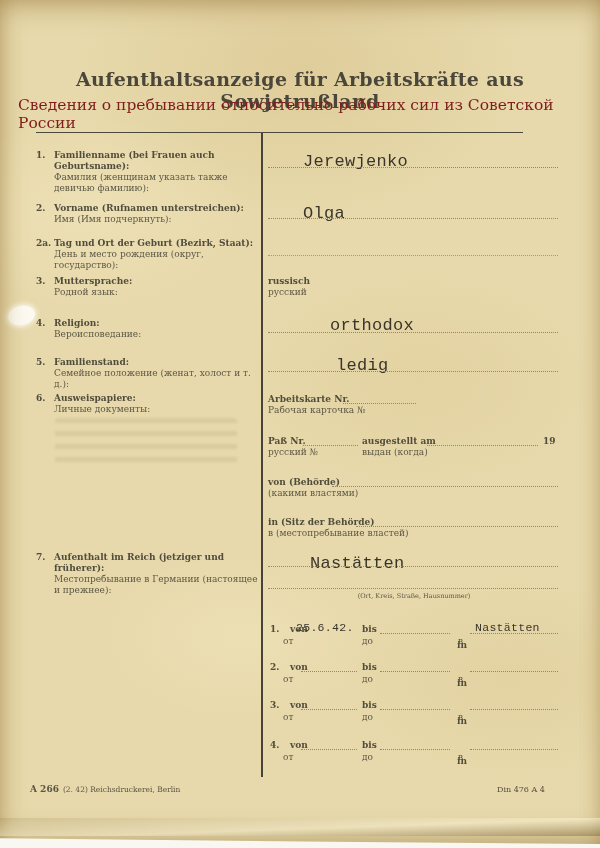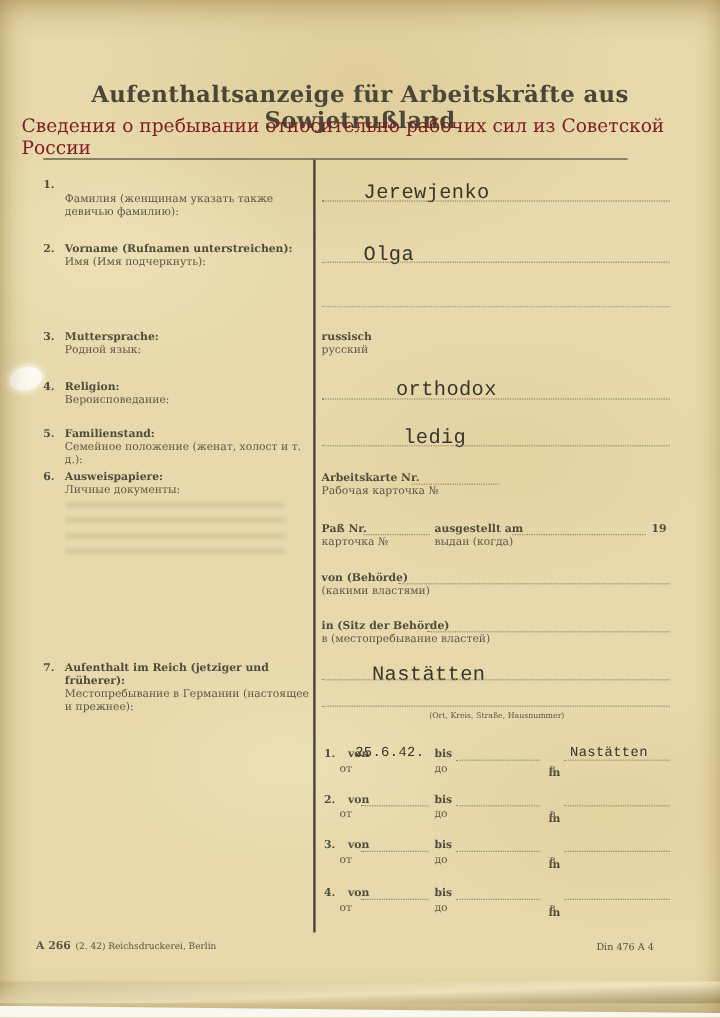--- a/index.html
+++ b/index.html
@@ -72,27 +72,32 @@
   <div class="ghost"></div>
   <div class="hole"></div>
 
   <h1 class="title-de">Aufenthaltsanzeige für Arbeitskräfte aus Sowjetrußland</h1>
   <div class="title-ru">Сведения о пребывании относительно рабочих сил из Советской России</div>
   <div class="hrule"></div>
   <div class="vrule"></div>
 
   <div class="field" style="top:150px">
     <span class="num">1.</span>
-    <span><br>
+    <span><span class="t-de">Familienname (bei Frauen auch Geburtsname):</span><br>
           <span class="t-ru">Фамилия (женщинам указать также девичью фамилию):</span></span>
   </div>
   <div class="field" style="top:203px">
     <span class="num">2.</span>
     <span><span class="t-de">Vorname (Rufnamen unterstreichen):</span><br>
           <span class="t-ru">Имя (Имя подчеркнуть):</span></span>
+  </div>
+  <div class="field" style="top:238px">
+    <span class="num">2a.</span>
+    <span><span class="t-de">Tag und Ort der Geburt (Bezirk, Staat):</span><br>
+          <span class="t-ru">День и место рождения (округ, государство):</span></span>
   </div>
   <div class="field" style="top:276px">
     <span class="num">3.</span>
     <span><span class="t-de">Muttersprache:</span><br>
           <span class="t-ru">Родной язык:</span></span>
   </div>
   <div class="field" style="top:318px">
     <span class="num">4.</span>
     <span><span class="t-de">Religion:</span><br>
           <span class="t-ru">Вероисповедание:</span></span>
@@ -132,21 +137,21 @@
 
   <span class="pp t-de" style="left:268px;top:394px">Arbeitskarte Nr.</span>
   <div class="dot" style="left:343px;top:403px;width:73px"></div>
   <span class="pp t-ru" style="left:268px;top:405px">Рабочая карточка №</span>
 
   <span class="pp t-de" style="left:268px;top:436px">Paß Nr.</span>
   <div class="dot" style="left:303px;top:445px;width:55px"></div>
   <span class="pp t-de" style="left:362px;top:436px">ausgestellt am</span>
   <div class="dot" style="left:427px;top:445px;width:111px"></div>
   <span class="pp t-de" style="left:543px;top:436px">19</span>
-  <span class="pp t-ru" style="left:268px;top:447px">карточка №</span>
+  <span class="pp t-ru" style="left:268px;top:447px">русский №</span>
   <span class="pp t-ru" style="left:362px;top:447px">выдан (когда)</span>
 
   <span class="pp t-de" style="left:268px;top:477px">von (Behörde)</span>
   <div class="dot" style="left:332px;top:486px;width:226px"></div>
   <span class="pp t-ru" style="left:268px;top:488px">(какими властями)</span>
 
   <span class="pp t-de" style="left:268px;top:517px">in (Sitz der Behörde)</span>
   <div class="dot" style="left:356px;top:526px;width:202px"></div>
   <span class="pp t-ru" style="left:268px;top:528px">в (местопребывание властей)</span>
 

